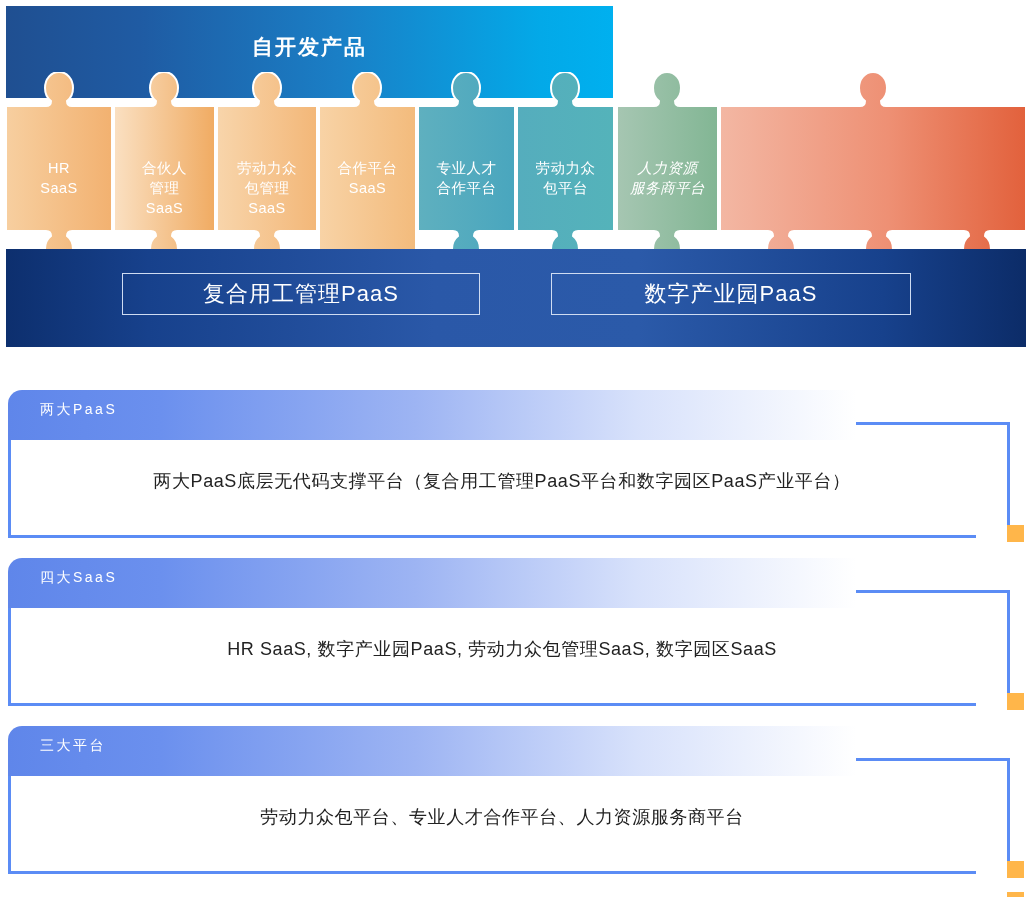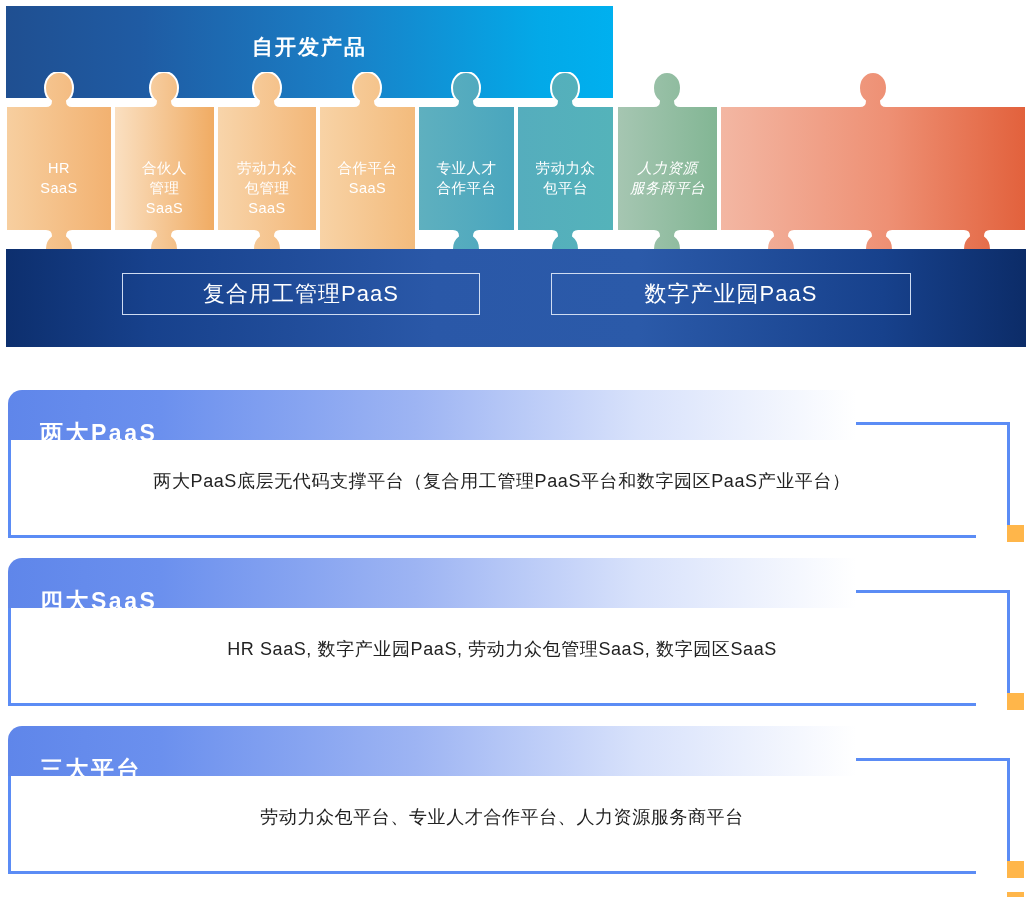--- a/index.html
+++ b/index.html
@@ -61,22 +61,22 @@
   #card-1{top:390px;height:152px;}
   #card-2{top:558px;height:152px;}
   #card-3{top:726px;height:152px;}
 
   .card-head{
     position:absolute;left:0;top:0;width:848px;height:50px;
     border-top-left-radius:14px;
     background:linear-gradient(90deg,#5f86ea 0%,#6b90ee 18%,#9db4f3 48%,#d7e1fb 74%,#ffffff 100%);
   }
   .card-head-title{
-    position:absolute;left:32px;top:28px;
-    color:#ffffff;font-weight:bold;font-size:23px;letter-spacing:2.5px;
+    position:absolute;left:32px;top:11px;
+    color:#ffffff;font-weight:normal;font-size:14px;letter-spacing:2.5px;
     white-space:nowrap;
   }
   
   .card-frame{position:absolute;left:0;top:0;width:1016px;height:152px;}
   .fr{position:absolute;background:#5b8cf5;}
   .fr-left{left:0;top:44px;width:3px;height:104px;}
   .fr-bottom{left:0;bottom:4px;width:968px;height:3px;}
   .fr-right{right:14px;top:32px;width:3px;height:114px;}
   .fr-top-right{right:14px;top:32px;width:440px;height:3px;}
   .sq{position:absolute;background:#ffb64a;width:17px;height:17px;}

